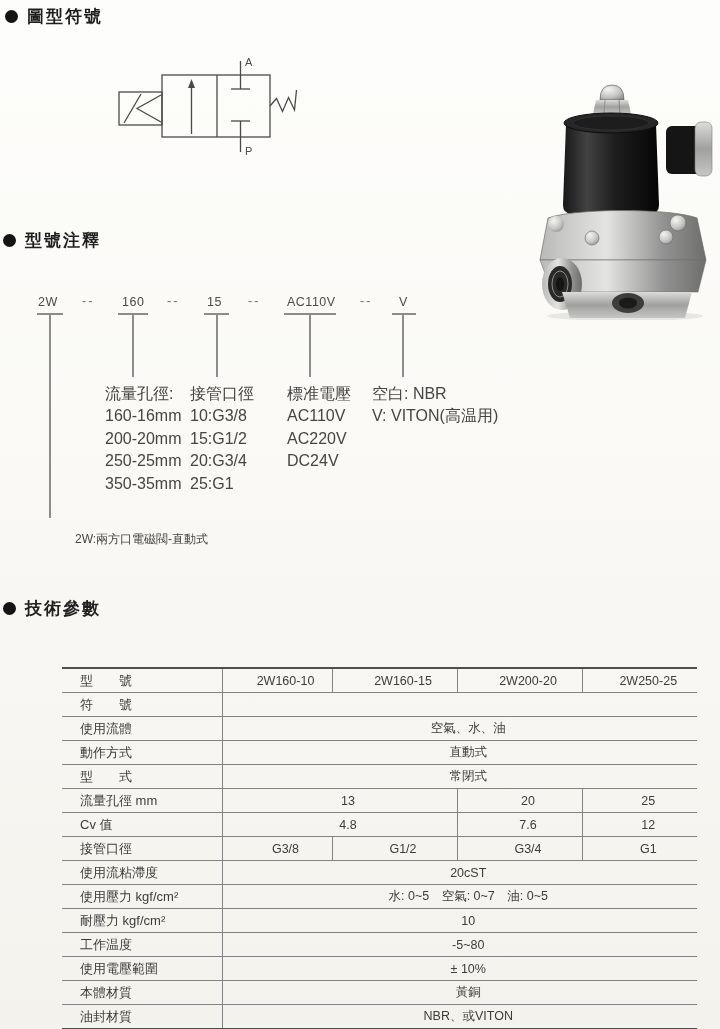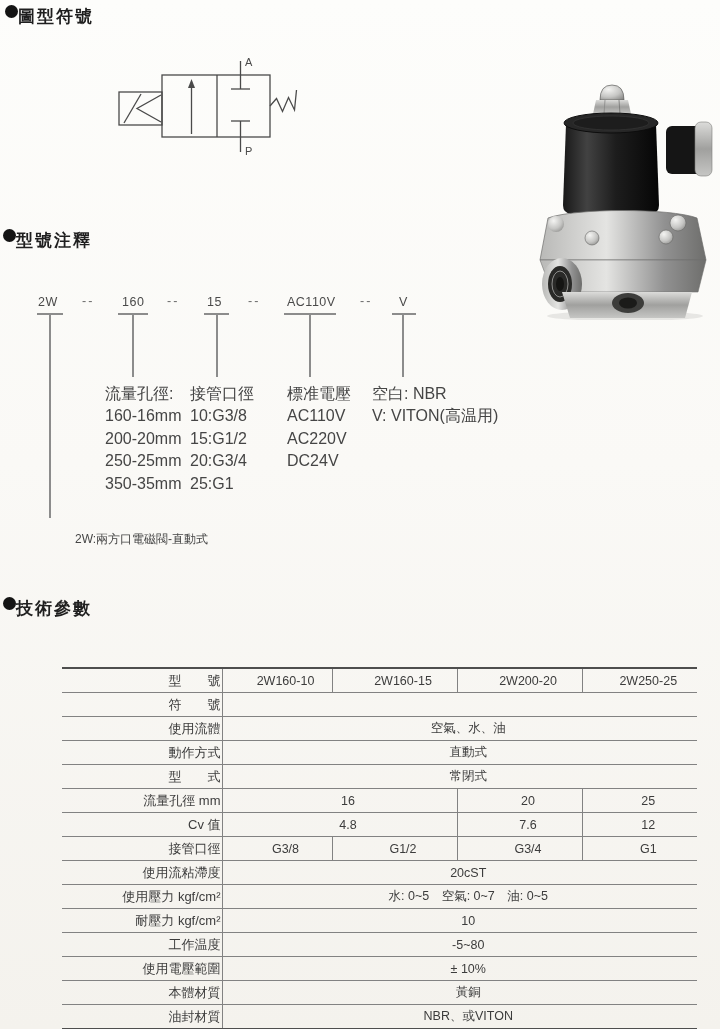--- a/index.html
+++ b/index.html
@@ -9,42 +9,42 @@
   }
   #page{
     position:relative;
     width:720px;height:1029px;
     margin:0 auto;
     background:linear-gradient(180deg,#fdfdfb 0%,#faf9f6 45%,#f4f2ed 100%);
     overflow:hidden;
     color:#3d3d3d;
   }
   
-  .sec-header{position:absolute;display:flex;}
+  .sec-header{position:absolute;display:flex;align-items:center;gap:9px;}
   .bullet{width:13px;height:13px;border-radius:50%;background:#141414;flex:0 0 auto;}
   .sec-title{font-size:17px;font-weight:600;letter-spacing:2px;color:#1f1f1f;margin:0;}
   
   .code{position:absolute;top:295px;font-size:12.5px;color:#4a4a4a;letter-spacing:.5px;white-space:nowrap;}
   .dash{position:absolute;top:294px;font-size:12.5px;color:#6a6a6a;letter-spacing:2px;}
   .ul{position:absolute;top:313px;height:2px;background:#8c8c8c;}
   .vline{position:absolute;width:2px;background:#8c8c8c;}
   .legend-col{position:absolute;top:383px;font-size:16px;color:#454545;line-height:22.4px;white-space:nowrap;}
   .legend-note{position:absolute;left:43px;top:531px;font-size:12px;color:#454545;white-space:nowrap;margin-left:32px;}
   
   .spec-table{
     position:absolute;left:62px;top:667px;width:635px;
     border-collapse:collapse;table-layout:fixed;
     border-top:2px solid #4e4e4e;border-bottom:2px solid #4e4e4e;
   }
   .spec-table td{
     height:21px;border-bottom:1px solid #828282;
     font-size:12.5px;color:#3c3c3c;vertical-align:middle;
     overflow:hidden;white-space:nowrap;padding-left:18px;
   }
-  .spec-table td.lbl{font-size:13px;text-align:right;padding-left:18px;border-right:1px solid #828282;}
+  .spec-table td.lbl{font-size:13px;text-align:left;padding-left:18px;border-right:1px solid #828282;}
   .spec-table td.val{text-align:center;}
   .spec-table td.vl{border-left:1px solid #828282;}
   svg{display:block;}
 </style>
 </head>
 <body>
 
 <div id="page">
 
   <div class="sec-header" style="left:5px;top:5px;">
@@ -220,21 +220,21 @@
       <tr>
         <td class="lbl">動作方式</td>
         <td class="val" colspan="4">直動式</td>
       </tr>
       <tr>
         <td class="lbl">型　　式</td>
         <td class="val" colspan="4">常閉式</td>
       </tr>
       <tr>
         <td class="lbl">流量孔徑 mm</td>
-        <td class="val" colspan="2">16</td>
+        <td class="val" colspan="2">13</td>
         <td class="val vl">20</td>
         <td class="val vl">25</td>
       </tr>
       <tr>
         <td class="lbl">Cv 值</td>
         <td class="val" colspan="2">4.8</td>
         <td class="val vl">7.6</td>
         <td class="val vl">12</td>
       </tr>
       <tr>

